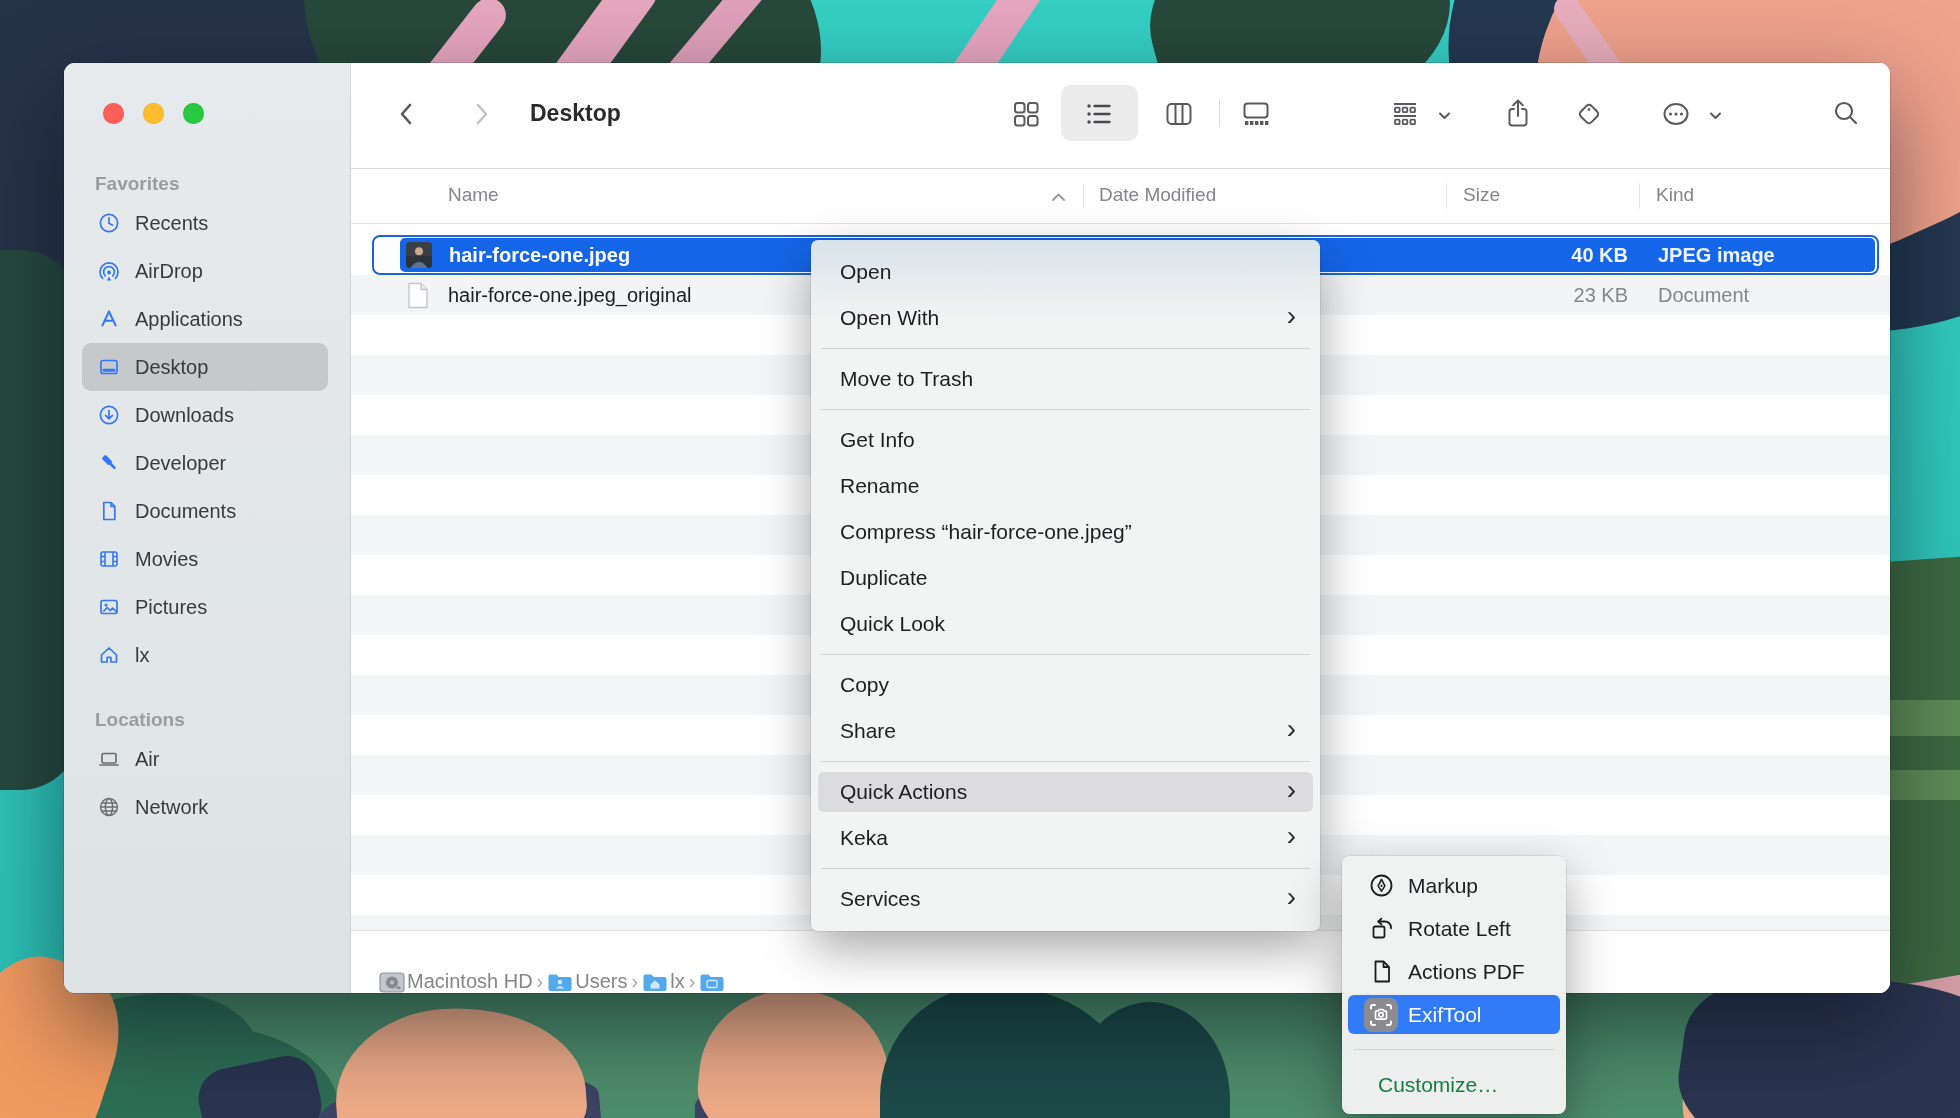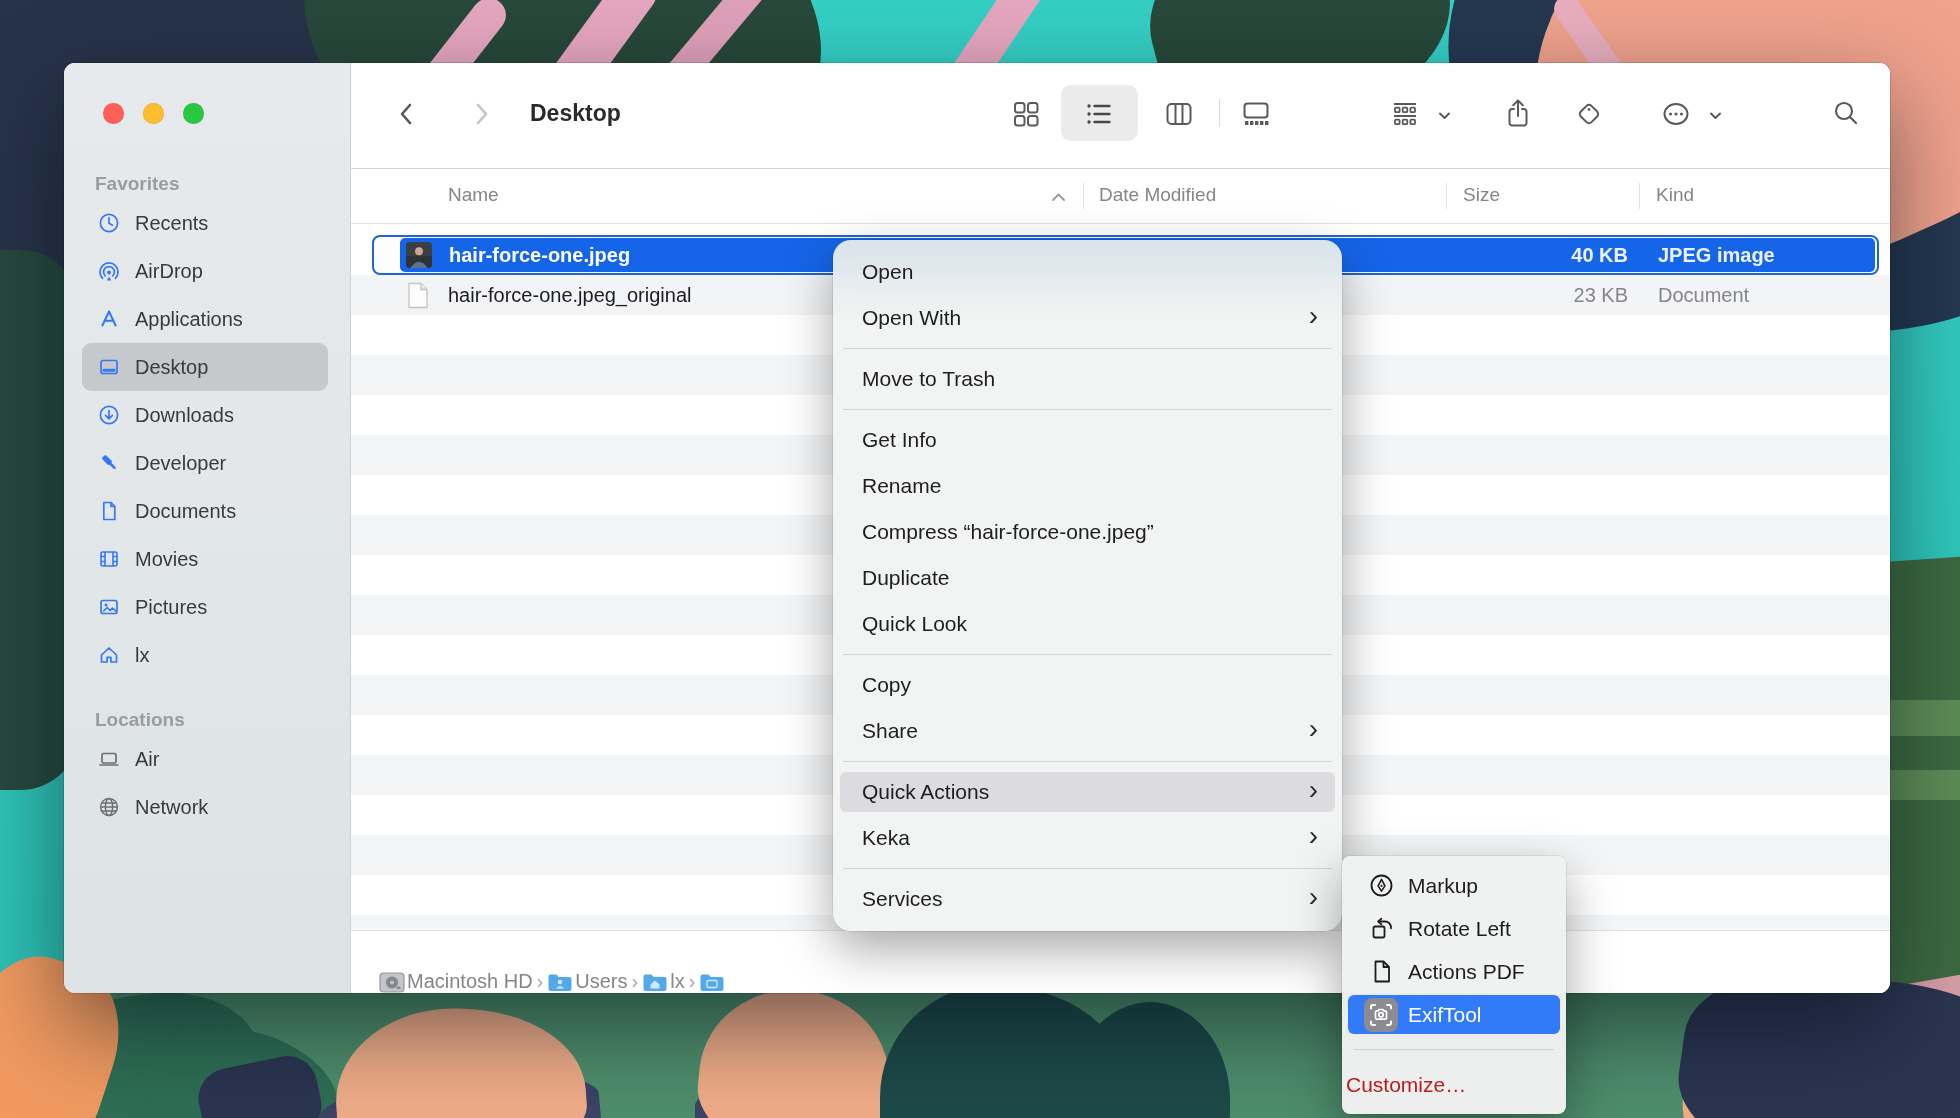--- a/index.html
+++ b/index.html
@@ -76,36 +76,36 @@
   .frow.plain{background:#f3f4f6;display:flex;align-items:center;}
   .frow.plain .ficon{position:absolute;left:55px;top:7px;}
   .frow.plain .fname{position:absolute;left:97px;line-height:40px;color:#1d1d1f;}
   .frow.plain .cell{color:#85858a;}
   .thumb{width:26px;height:26px;border-radius:4px;overflow:hidden;flex:0 0 26px;}
   
   .statusbar{height:62px;flex:0 0 62px;border-top:1px solid #e2e2e4;background:#fff;display:flex;align-items:flex-end;
     padding-left:28px;gap:2px;font-size:20px;color:#85858a;white-space:nowrap;overflow:hidden;}
   .crumb-sep{color:#a6a6ab;font-size:20px;padding:0 2px;}
   
-  .ctx-menu{position:absolute;left:833px;top:240px;width:509px;border-radius:18px;padding:9px 0;z-index:30;
+  .ctx-menu{position:absolute;left:811px;top:240px;width:509px;border-radius:7px;padding:9px 0;z-index:30;
     background:linear-gradient(180deg,rgba(203,219,226,.55),rgba(203,219,226,0) 80px),rgba(242,243,243,.97);
     box-shadow:0 18px 50px rgba(0,0,0,.35),0 0 0 .5px rgba(0,0,0,.15);backdrop-filter:blur(22px);}
   .mi{position:relative;z-index:0;height:46px;display:flex;align-items:center;padding:0 28px 0 29px;font-size:21px;color:#1e1e20;}
   .mi .chev{position:absolute;right:24px;top:50%;transform:translateY(-56%);font-size:28px;color:#2b2b2d;}
   .mi.hl::before{content:"";position:absolute;inset:3px 7px;background:#dcdce0;border-radius:6px;z-index:-1;}
   .msep{margin:7px 10px;height:1px;background:#d4d4d6;}
   
   .sub-menu{position:absolute;left:1342px;top:856px;width:224px;border-radius:8px;padding:8px 0;z-index:40;
     background:rgba(240,241,241,.98);box-shadow:0 18px 50px rgba(0,0,0,.35),0 0 0 .5px rgba(0,0,0,.15);}
   .smi{position:relative;z-index:0;height:43px;display:flex;align-items:center;padding-left:22px;gap:10px;font-size:21px;color:#1e1e20;}
   .smi .sic{width:34px;height:34px;flex:0 0 34px;display:flex;align-items:center;justify-content:center;}
   .smi.sel{color:#fff;}
   .smi.sel::before{content:"";position:absolute;inset:2px 6px;background:#327bf8;border-radius:6px;z-index:-1;}
   .ssep{margin:13px 12px;height:1px;background:#d2d2d5;}
-  .sfooter{height:43px;display:flex;align-items:center;padding-left:4px;font-size:21px;color:#b91c1c;}
+  .sfooter{height:43px;display:flex;align-items:center;padding-left:36px;font-size:21px;color:#15803d;}
   svg{display:block;}
 </style>
 </head>
 <body>
 
 <div class="stage">
 
   <div class="wall">
     <div class="wp wp-nw-navy"></div>
       <div class="wp wp-n-green"></div>

